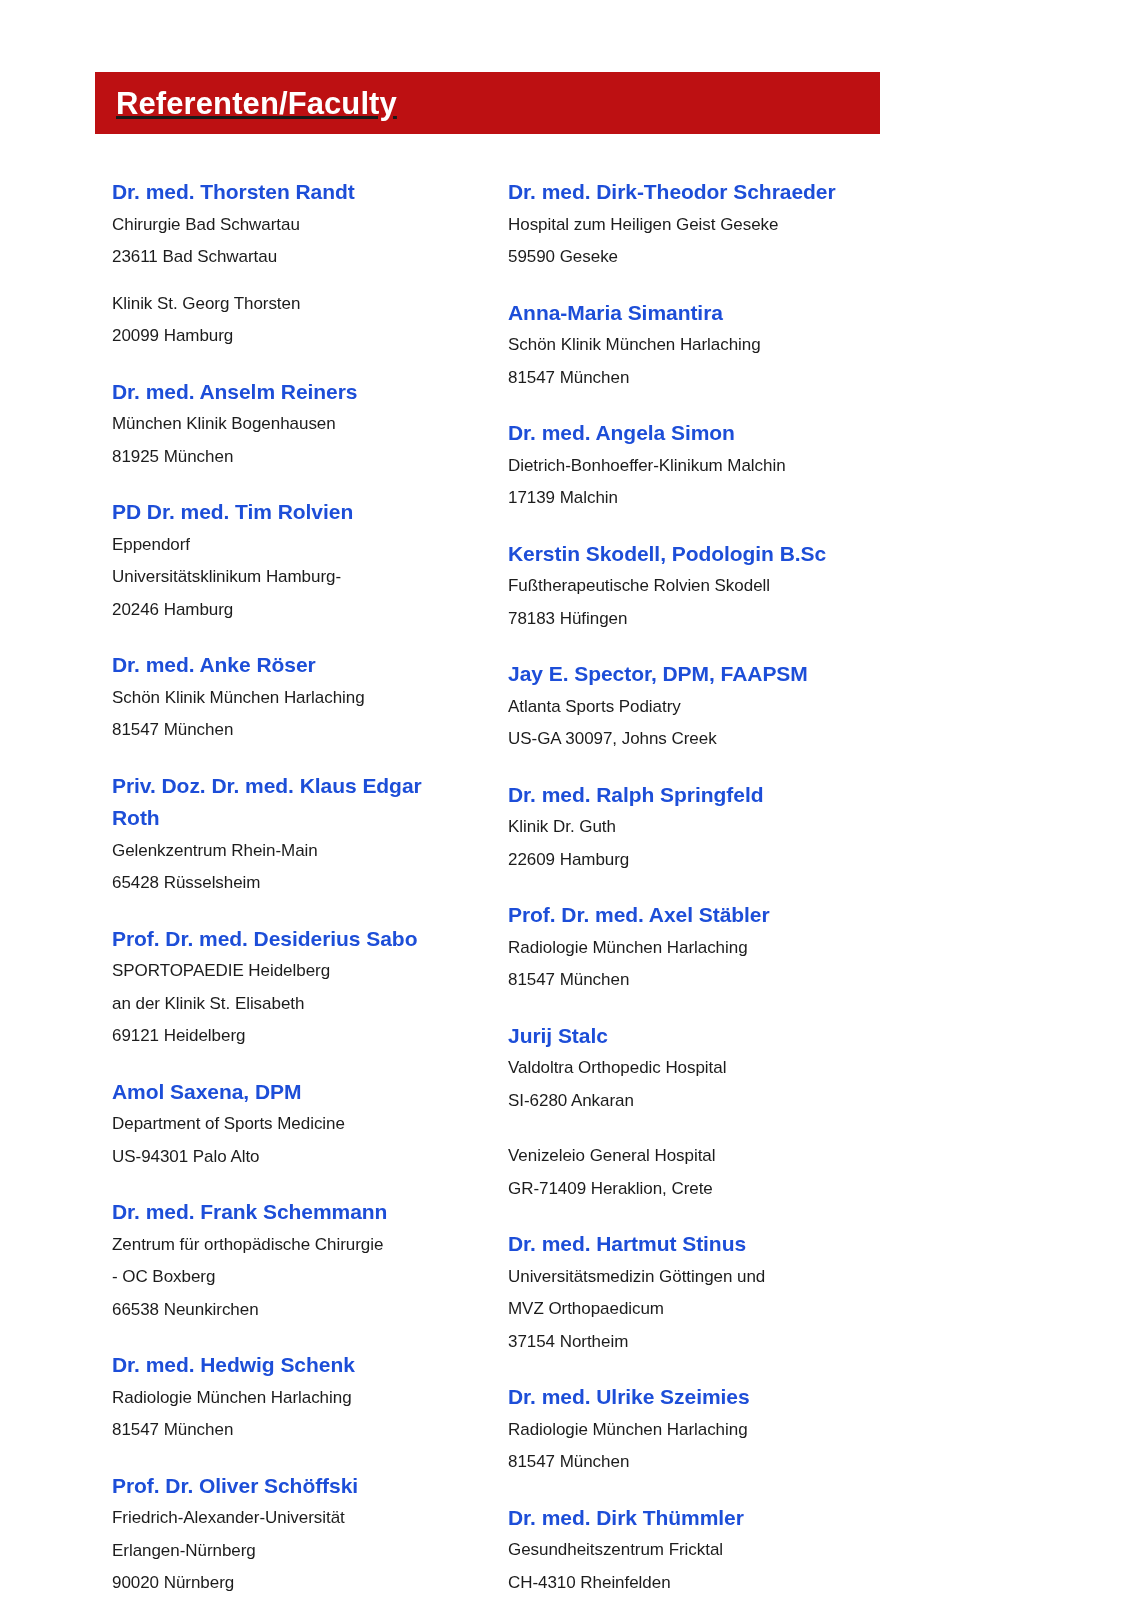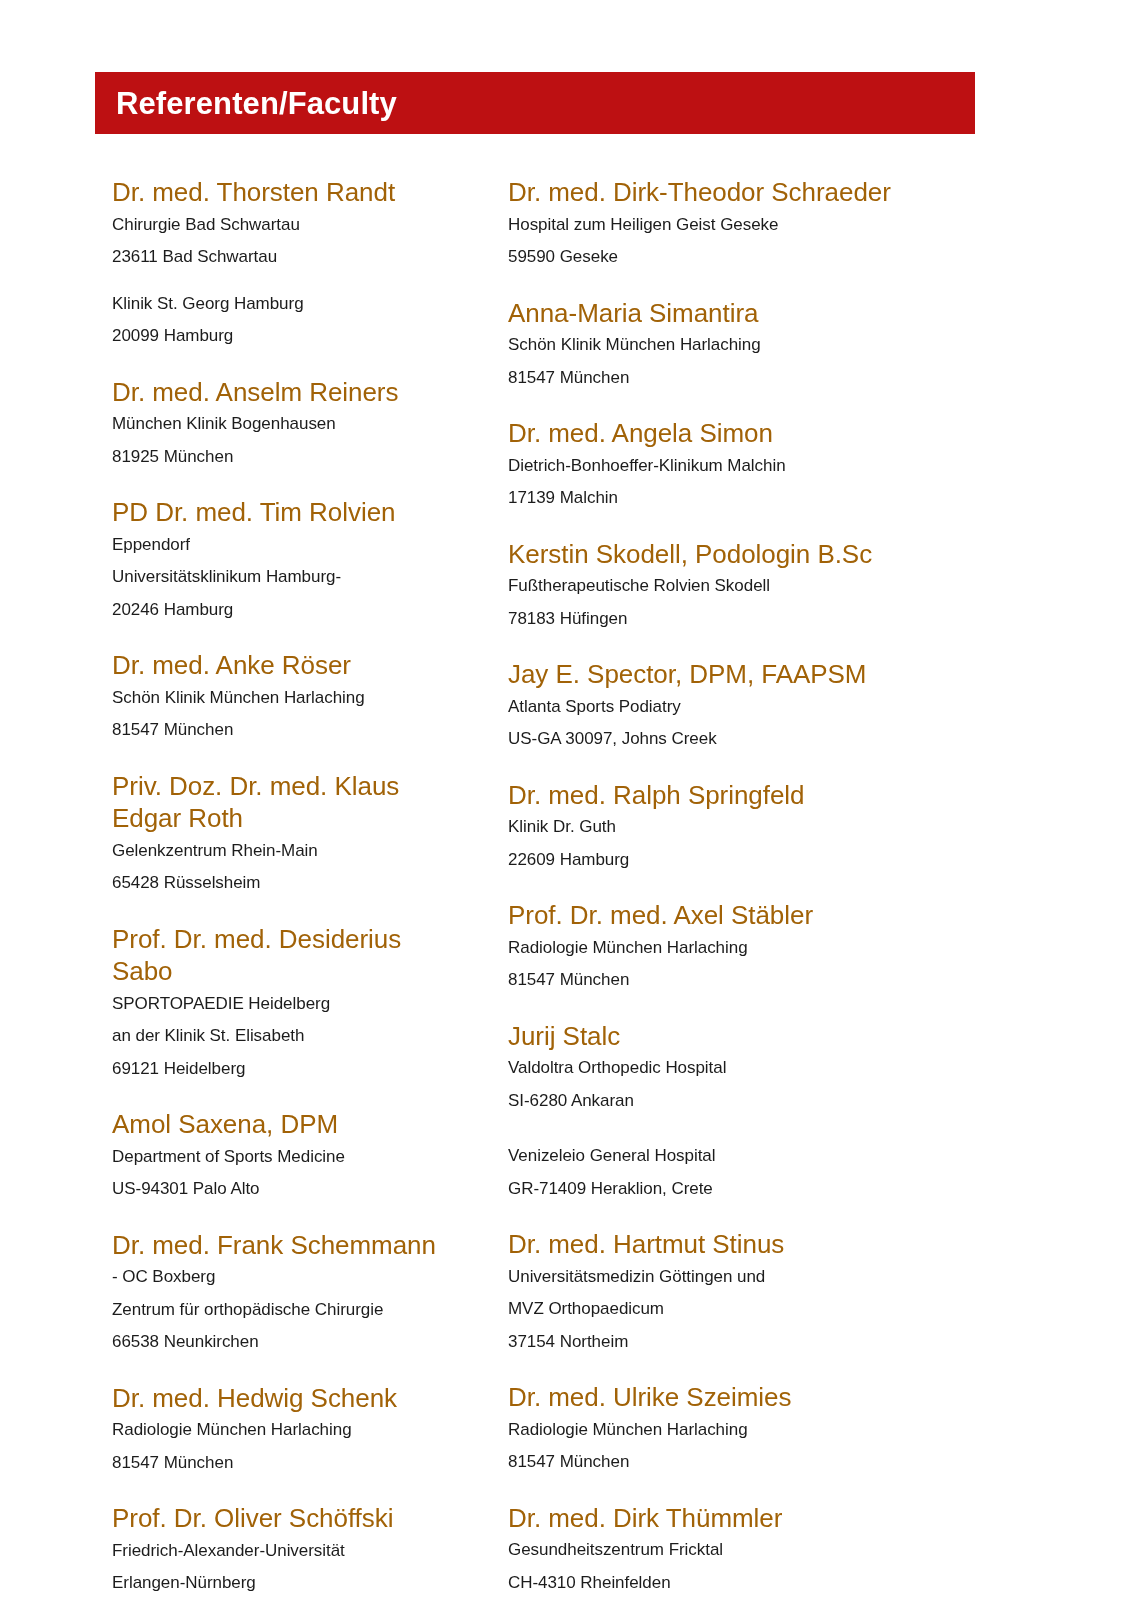--- a/index.html
+++ b/index.html
@@ -22,26 +22,27 @@
     width: 1128px;
     height: 1601px;
     box-sizing: border-box;
   }
 
   
   .section-header {
     position: absolute;
     left: 95px;
     top: 72px;
-    width: 880px;
+    width: 785px;
     height: 62px;
     background: #bd1012;
     display: flex;
     align-items: center;
     box-sizing: border-box;
+    text-decoration: underline;
   }
   .section-header-title {
     color: #ffffff;
     font-size: 31px;
     font-weight: bold;
     letter-spacing: 0.1px;
     padding-left: 21px;
     line-height: 1;
     white-space: nowrap;
   }
@@ -70,24 +71,24 @@
   }
 
   .faculty-entry {
     margin-bottom: 23px;
   }
   .faculty-entry:last-child {
     margin-bottom: 0;
   }
 
   .faculty-name {
-    font-size: 26px;
-    font-weight: normal;
+    font-size: 21px;
+    font-weight: bold;
     line-height: 32.5px;
-    color: #a16207;
+    color: #1d4ed8;
     letter-spacing: -0.05px;
   }
   .faculty-line {
     font-size: 17px;
     font-weight: normal;
     line-height: 32.5px;
     color: #1c1c1c;
     letter-spacing: -0.05px;
   }
   .affil-block {
@@ -108,21 +109,21 @@
 
   <div class="columns">
     <div class="column column-left">
         <div class="faculty-entry">
           <div class="faculty-name">Dr. med. Thorsten Randt</div>
           <div class="affil-block">
             <div class="faculty-line">Chirurgie Bad Schwartau</div>
             <div class="faculty-line">23611 Bad Schwartau</div>
           </div>
           <div class="affil-block">
-            <div class="faculty-line">Klinik St. Georg Hamburg</div>
+            <div class="faculty-line">Klinik St. Georg Thorsten</div>
             <div class="faculty-line">20099 Hamburg</div>
           </div>
         </div>
         <div class="faculty-entry">
           <div class="faculty-name">Dr. med. Anselm Reiners</div>
           <div class="affil-block">
             <div class="faculty-line">München Klinik Bogenhausen</div>
             <div class="faculty-line">81925 München</div>
           </div>
         </div>
@@ -159,22 +160,22 @@
         <div class="faculty-entry">
           <div class="faculty-name">Amol Saxena, DPM</div>
           <div class="affil-block">
             <div class="faculty-line">Department of Sports Medicine</div>
             <div class="faculty-line">US-94301 Palo Alto</div>
           </div>
         </div>
         <div class="faculty-entry">
           <div class="faculty-name">Dr. med. Frank Schemmann</div>
           <div class="affil-block">
+            <div class="faculty-line">Zentrum für orthopädische Chirurgie</div>
             <div class="faculty-line">- OC Boxberg</div>
-            <div class="faculty-line">Zentrum für orthopädische Chirurgie</div>
             <div class="faculty-line">66538 Neunkirchen</div>
           </div>
         </div>
         <div class="faculty-entry">
           <div class="faculty-name">Dr. med. Hedwig Schenk</div>
           <div class="affil-block">
             <div class="faculty-line">Radiologie München Harlaching</div>
             <div class="faculty-line">81547 München</div>
           </div>
         </div>

